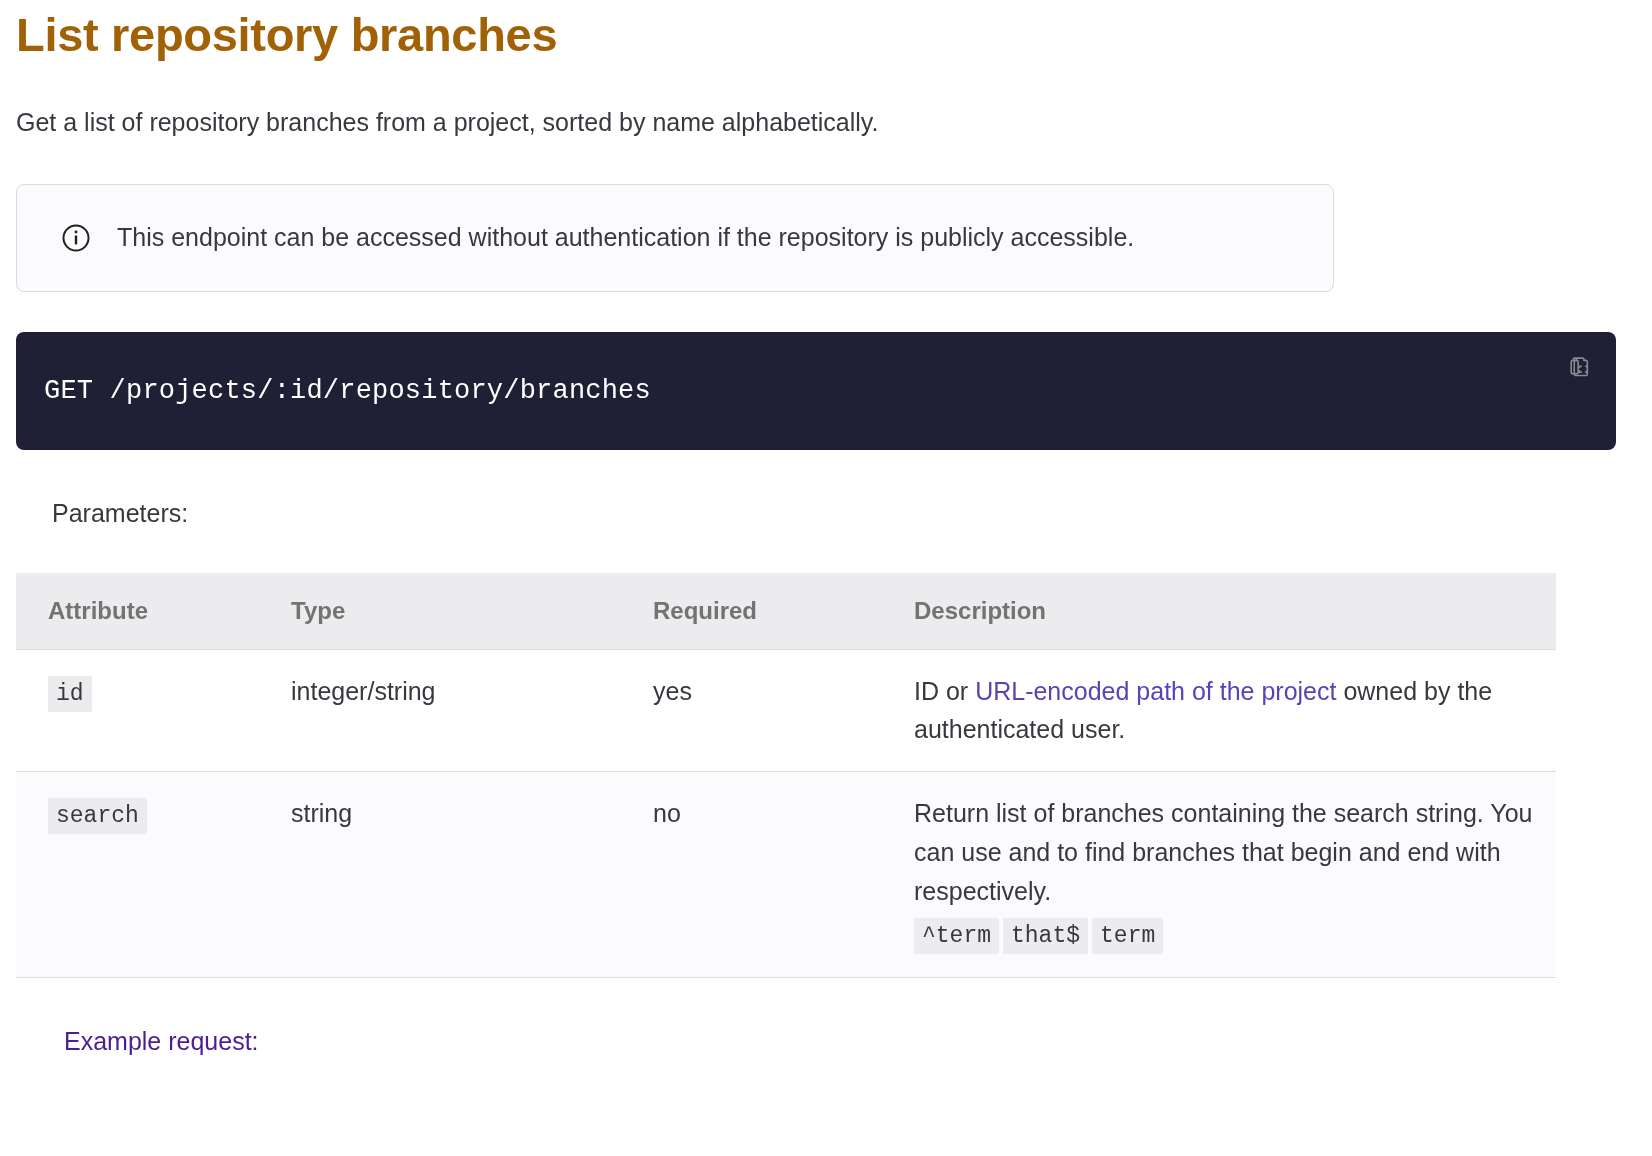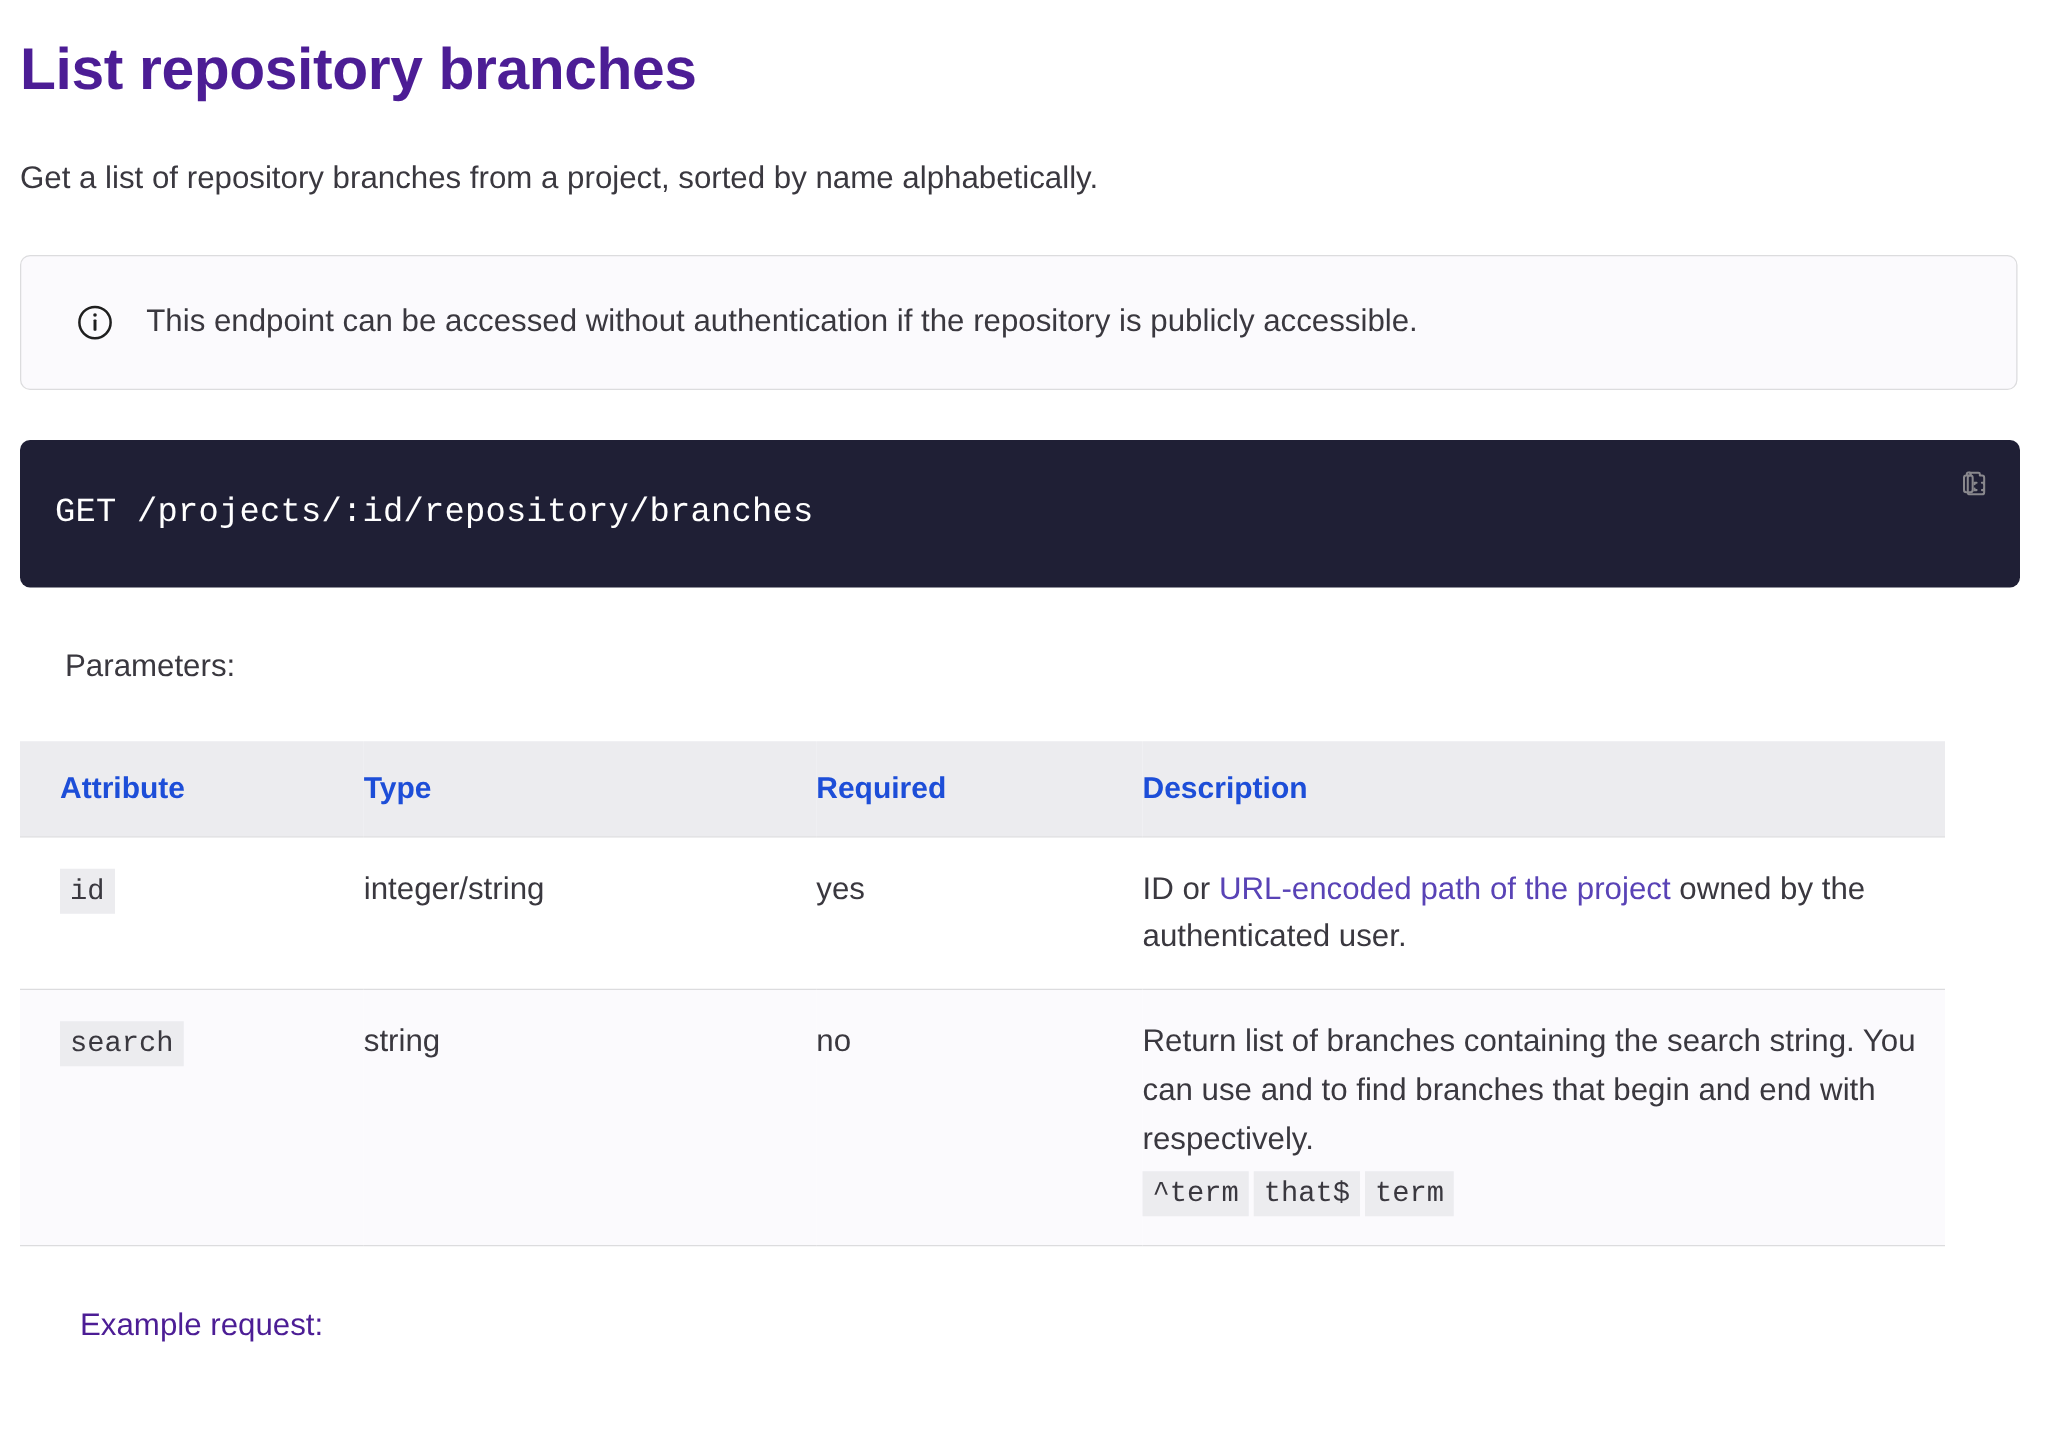--- a/index.html
+++ b/index.html
@@ -18,23 +18,23 @@
     padding: 0 16px;
     box-sizing: border-box;
     width: 1652px;
   }
 
   
   .page-title {
     font-size: 47px;
     line-height: 1.15;
     font-weight: bold;
-    color: #4c1d95;
+    color: #a16207;
     margin: 0;
-    padding-top: 28px;
+    padding-top: 8px;
     letter-spacing: -0.3px;
   }
 
   
   .intro {
     font-size: 25px;
     line-height: 1.5;
     color: #3a383f;
     margin: 42px 0 0 0;
   }
@@ -43,21 +43,21 @@
   .callout {
     margin-top: 42px;
     border: 1px solid #dcdcde;
     border-radius: 8px;
     background: #fbfafd;
     height: 108px;
     box-sizing: border-box;
     display: flex;
     align-items: center;
     padding-left: 44px;
-    width: 1598px;
+    width: 1318px;
   }
   .callout-icon {
     width: 30px;
     height: 30px;
     flex: 0 0 30px;
     display: inline-flex;
     align-items: center;
     justify-content: center;
     margin-right: 26px;
   }
@@ -118,21 +118,21 @@
     margin-top: 42px;
     border-collapse: collapse;
     width: 1540px;
     table-layout: fixed;
   }
   table.params thead th {
     background: #ececef;
     text-align: left;
     font-size: 24px;
     font-weight: bold;
-    color: #1d4ed8;
+    color: #737373;
     padding: 24px 16px 24px 0;
     border: none;
     vertical-align: middle;
   }
   table.params thead th:first-child { padding-left: 32px; }
   table.params tbody td {
     font-size: 25px;
     line-height: 1.55;
     color: #3a383f;
     padding: 22px 16px 22px 0;

